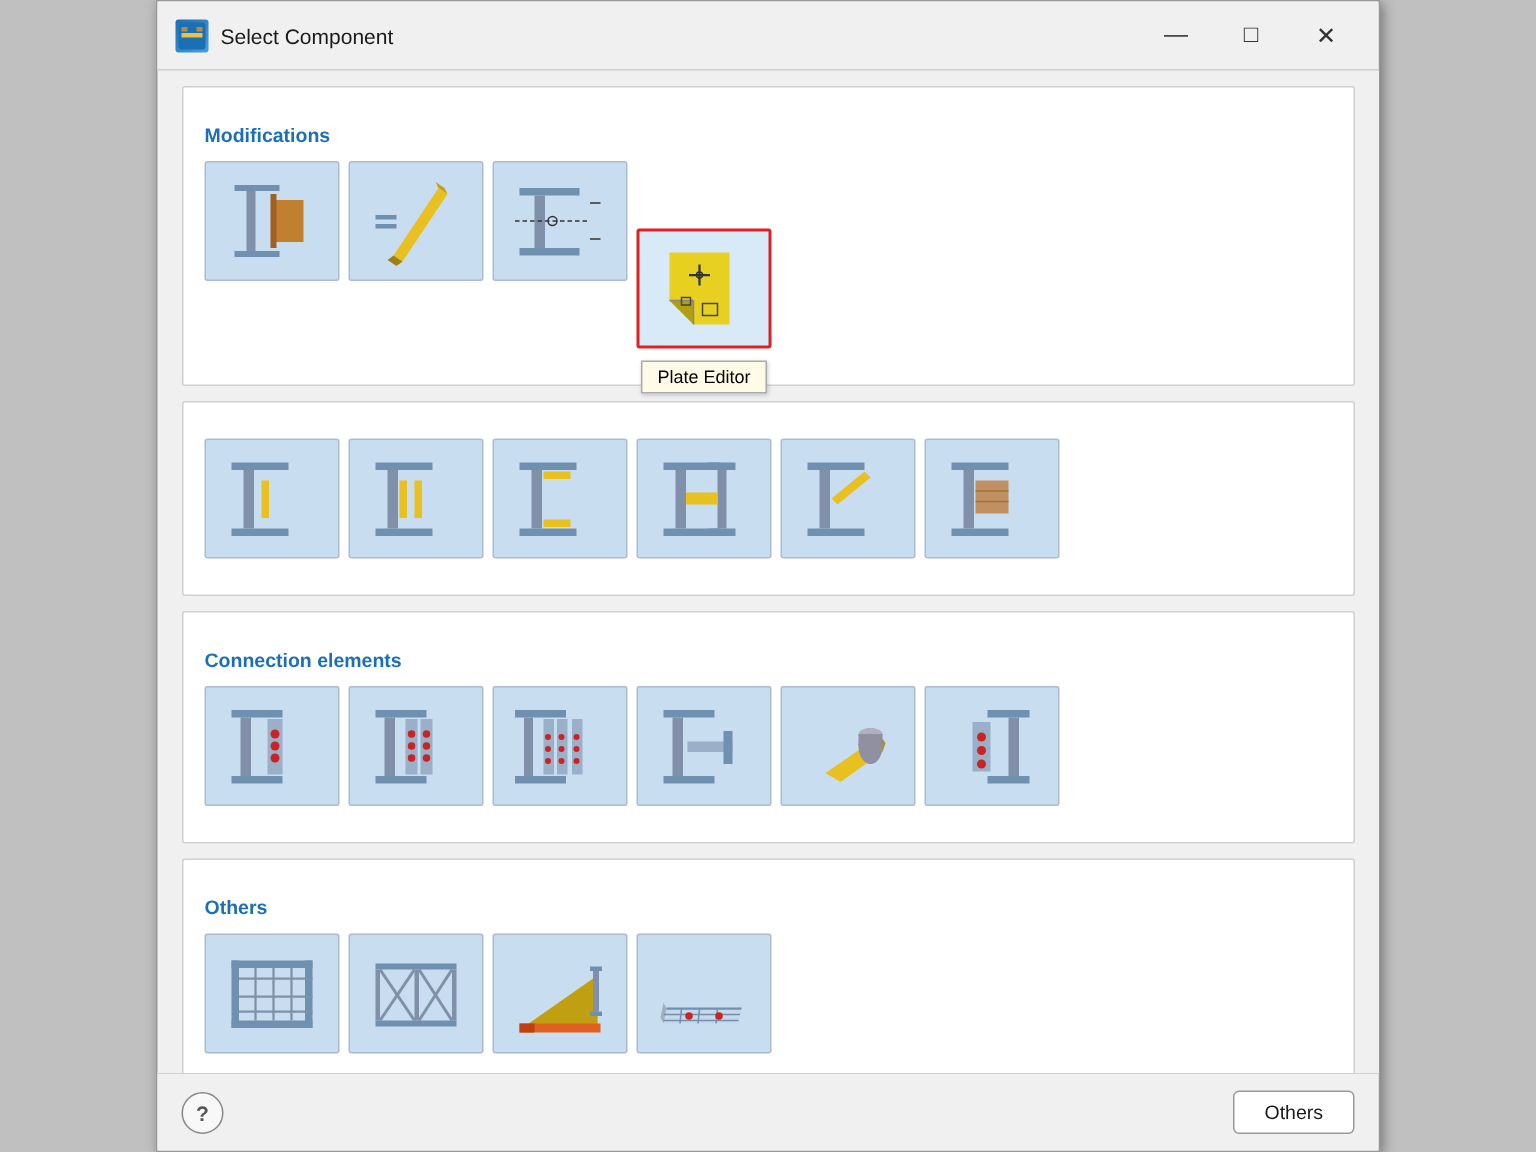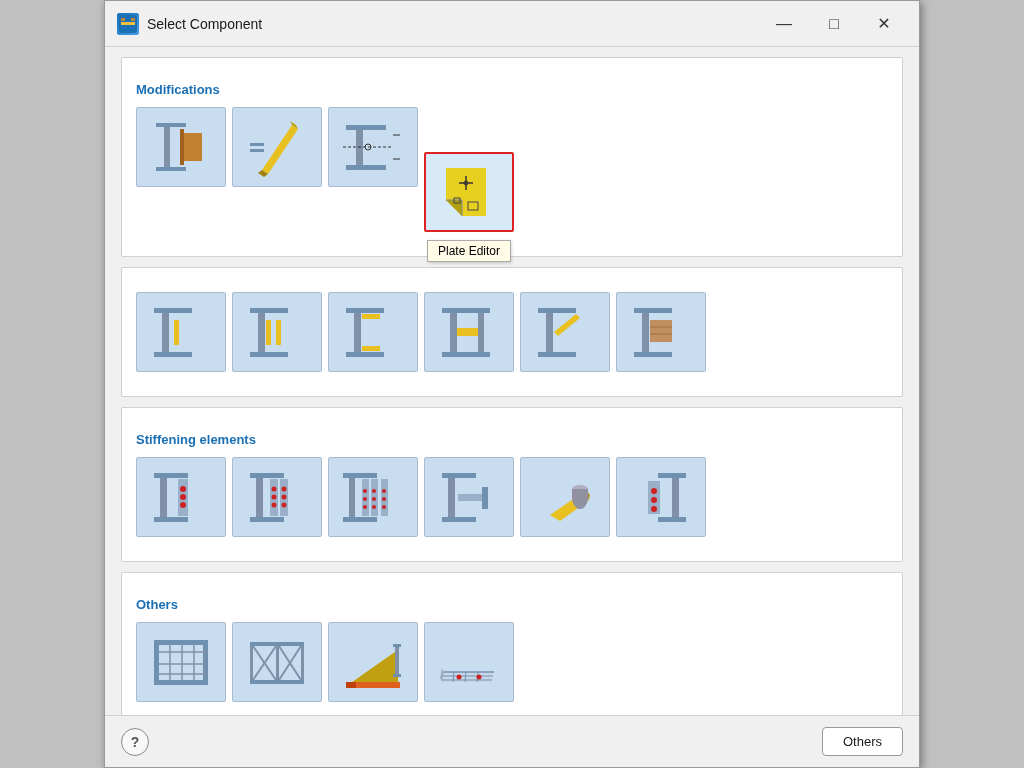--- a/index.html
+++ b/index.html
@@ -350,21 +350,21 @@
             <rect x="24" y="20" width="22" height="22" fill="#c09060"></rect>
             <line x1="24" y1="27" x2="46" y2="27" stroke="#a07040" stroke-width="1"></line>
             <line x1="24" y1="34" x2="46" y2="34" stroke="#a07040" stroke-width="1"></line>
           </svg>
         </div>
 
       </div>
     </div>
 
     <div class="section">
-      <div class="section-title">Stiffening elements</div>
+      <div class="section-title">Connection elements</div>
       <div class="icon-grid">
 
         <div class="icon-cell">
           <svg viewBox="0 0 70 64" xmlns="http://www.w3.org/2000/svg">
             <rect x="8" y="8" width="34" height="5" fill="#7090b0"></rect>
             <rect x="8" y="52" width="34" height="5" fill="#7090b0"></rect>
             <rect x="14" y="13" width="7" height="39" fill="#8090a8"></rect>
             <rect x="32" y="14" width="10" height="37" fill="#9ab0c8"></rect>
 
             <circle cx="37" cy="24" r="3" fill="#cc2222"></circle>

